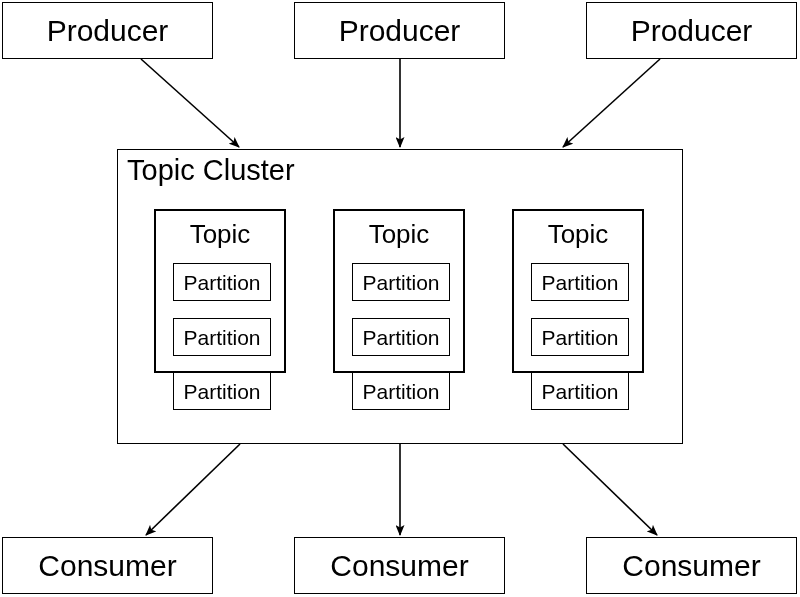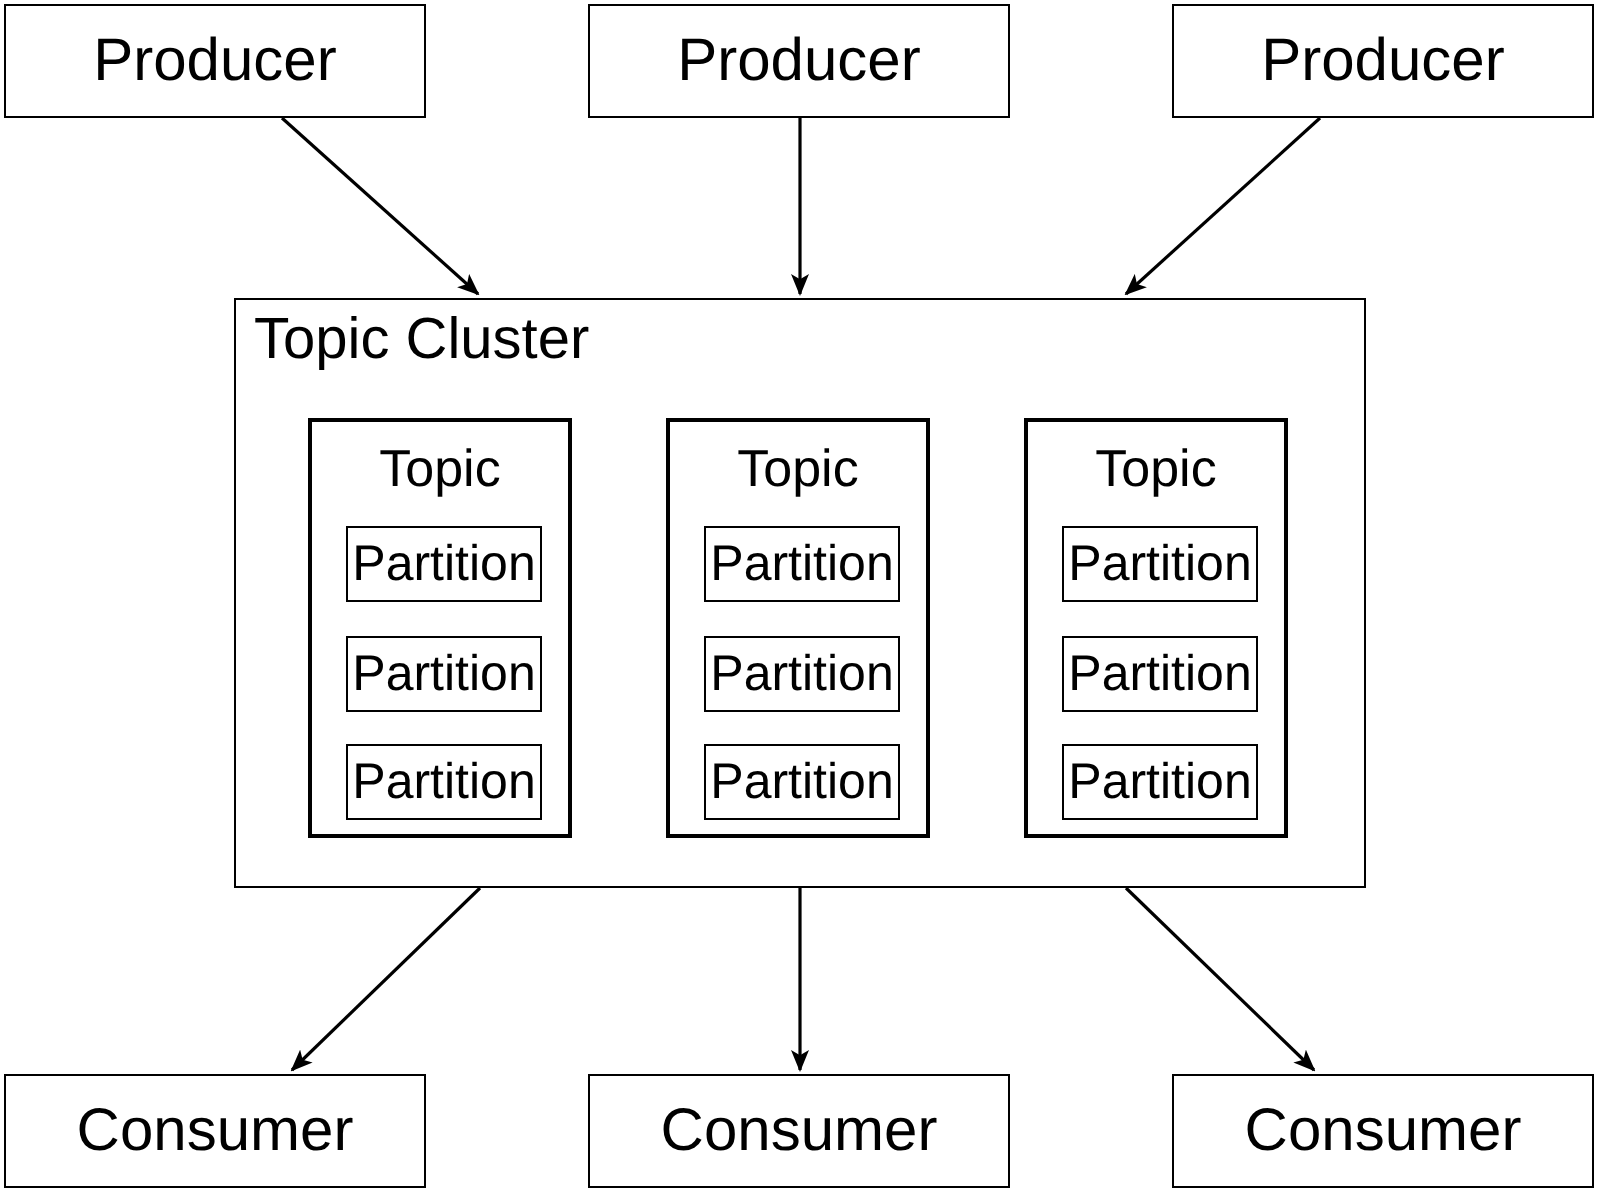--- a/index.html
+++ b/index.html
@@ -49,21 +49,21 @@
     position: absolute;
     left: 9px;
     top: 6px;
     font-size: 29px;
     color: #000000;
     line-height: 1;
   }
   
   .topic-box {
     width: 132px;
-    height: 210px;
+    height: 164px;
     border: 2px solid #000000;
     display: block;
   }
   .topic-title {
     position: absolute;
     top: 10px;
     left: 0;
     right: 0;
     text-align: center;
     font-size: 26px;
@@ -71,21 +71,21 @@
     line-height: 1;
   }
   
   .partition-box {
     width: 98px;
     height: 38px;
     left: 17px;
     border: 1.5px solid #000000;
   }
   .partition-box .node-label {
-    font-size: 25px;
+    font-size: 21px;
   }
   svg#connector-layer {
     position: absolute;
     left: 0;
     top: 0;
     width: 800px;
     height: 597px;
     pointer-events: none;
   }
 </style>

